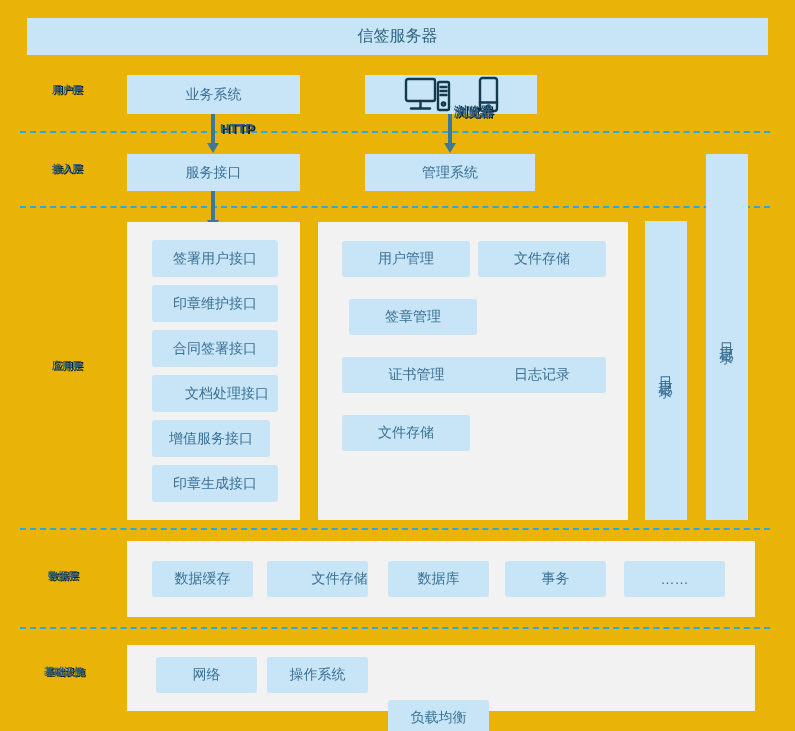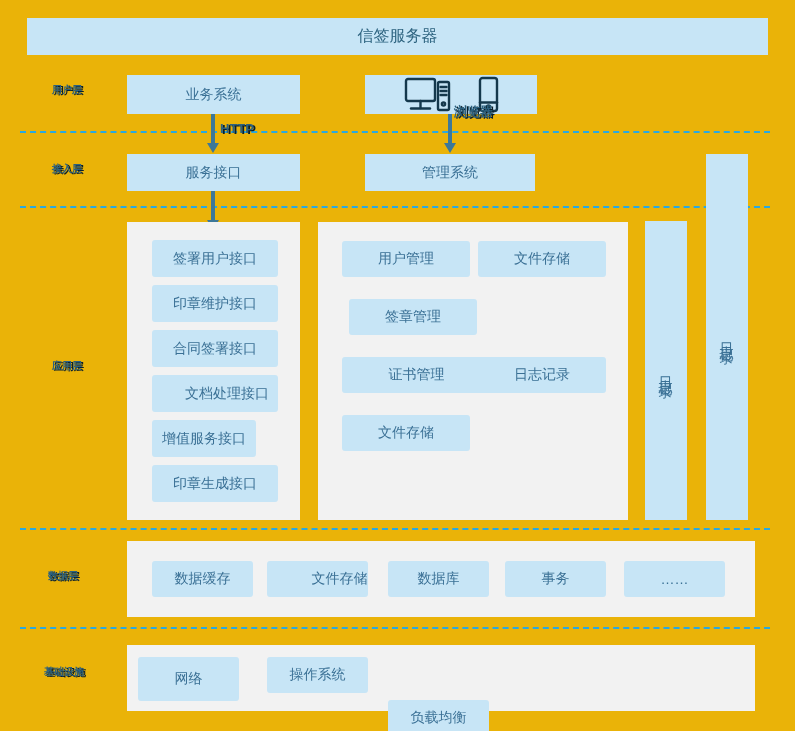--- a/index.html
+++ b/index.html
@@ -118,21 +118,21 @@
     </div>
   <div class="bluebox btn" style="left:152px;top:330px;width:126px;height:37px;">
     <span>合同签署接口</span>
     </div>
   <div class="bluebox btn" style="left:152px;top:285px;width:126px;height:37px;">
     <span>印章维护接口</span>
     </div>
   <div class="bluebox btn" style="left:152px;top:375px;width:126px;height:37px;padding-left:24px;">
     <span>文档处理接口</span>
     </div>
-  <div class="bluebox btn" style="left:152px;top:420px;width:104px;height:37px;">
+  <div class="bluebox btn" style="left:152px;top:420px;width:118px;height:37px;">
     <span>增值服务接口</span>
     </div>
   <div class="bluebox btn" style="left:152px;top:465px;width:126px;height:37px;">
     <span>印章生成接口</span>
     </div>
 
   <div class="panel" style="left:318px;top:222px;width:310px;height:298px;"></div>
 
   <div class="bluebox btn" style="left:342px;top:241px;width:128px;height:36px;">
     <span>用户管理</span>
@@ -181,21 +181,21 @@
     <span>……</span>
     </div>
 
   <div class="glitch" style="left:44px;top:666px;">
     <span class="back">基础设施</span>
     <span class="front">基础设施</span>
   </div>
 
   <div class="panel" style="left:127px;top:645px;width:628px;height:66px;"></div>
 
-  <div class="bluebox btn" style="left:138px;top:657px;width:101px;height:44px;">
+  <div class="bluebox btn" style="left:156px;top:657px;width:101px;height:36px;">
     <span>网络</span>
     </div>
   <div class="bluebox btn" style="left:267px;top:657px;width:101px;height:36px;">
     <span>操作系统</span>
     </div>
   <div class="bluebox btn" style="left:388px;top:657px;width:101px;height:36px;margin-top:43px;">
     <span>负载均衡</span>
     </div>
 
 </div>

